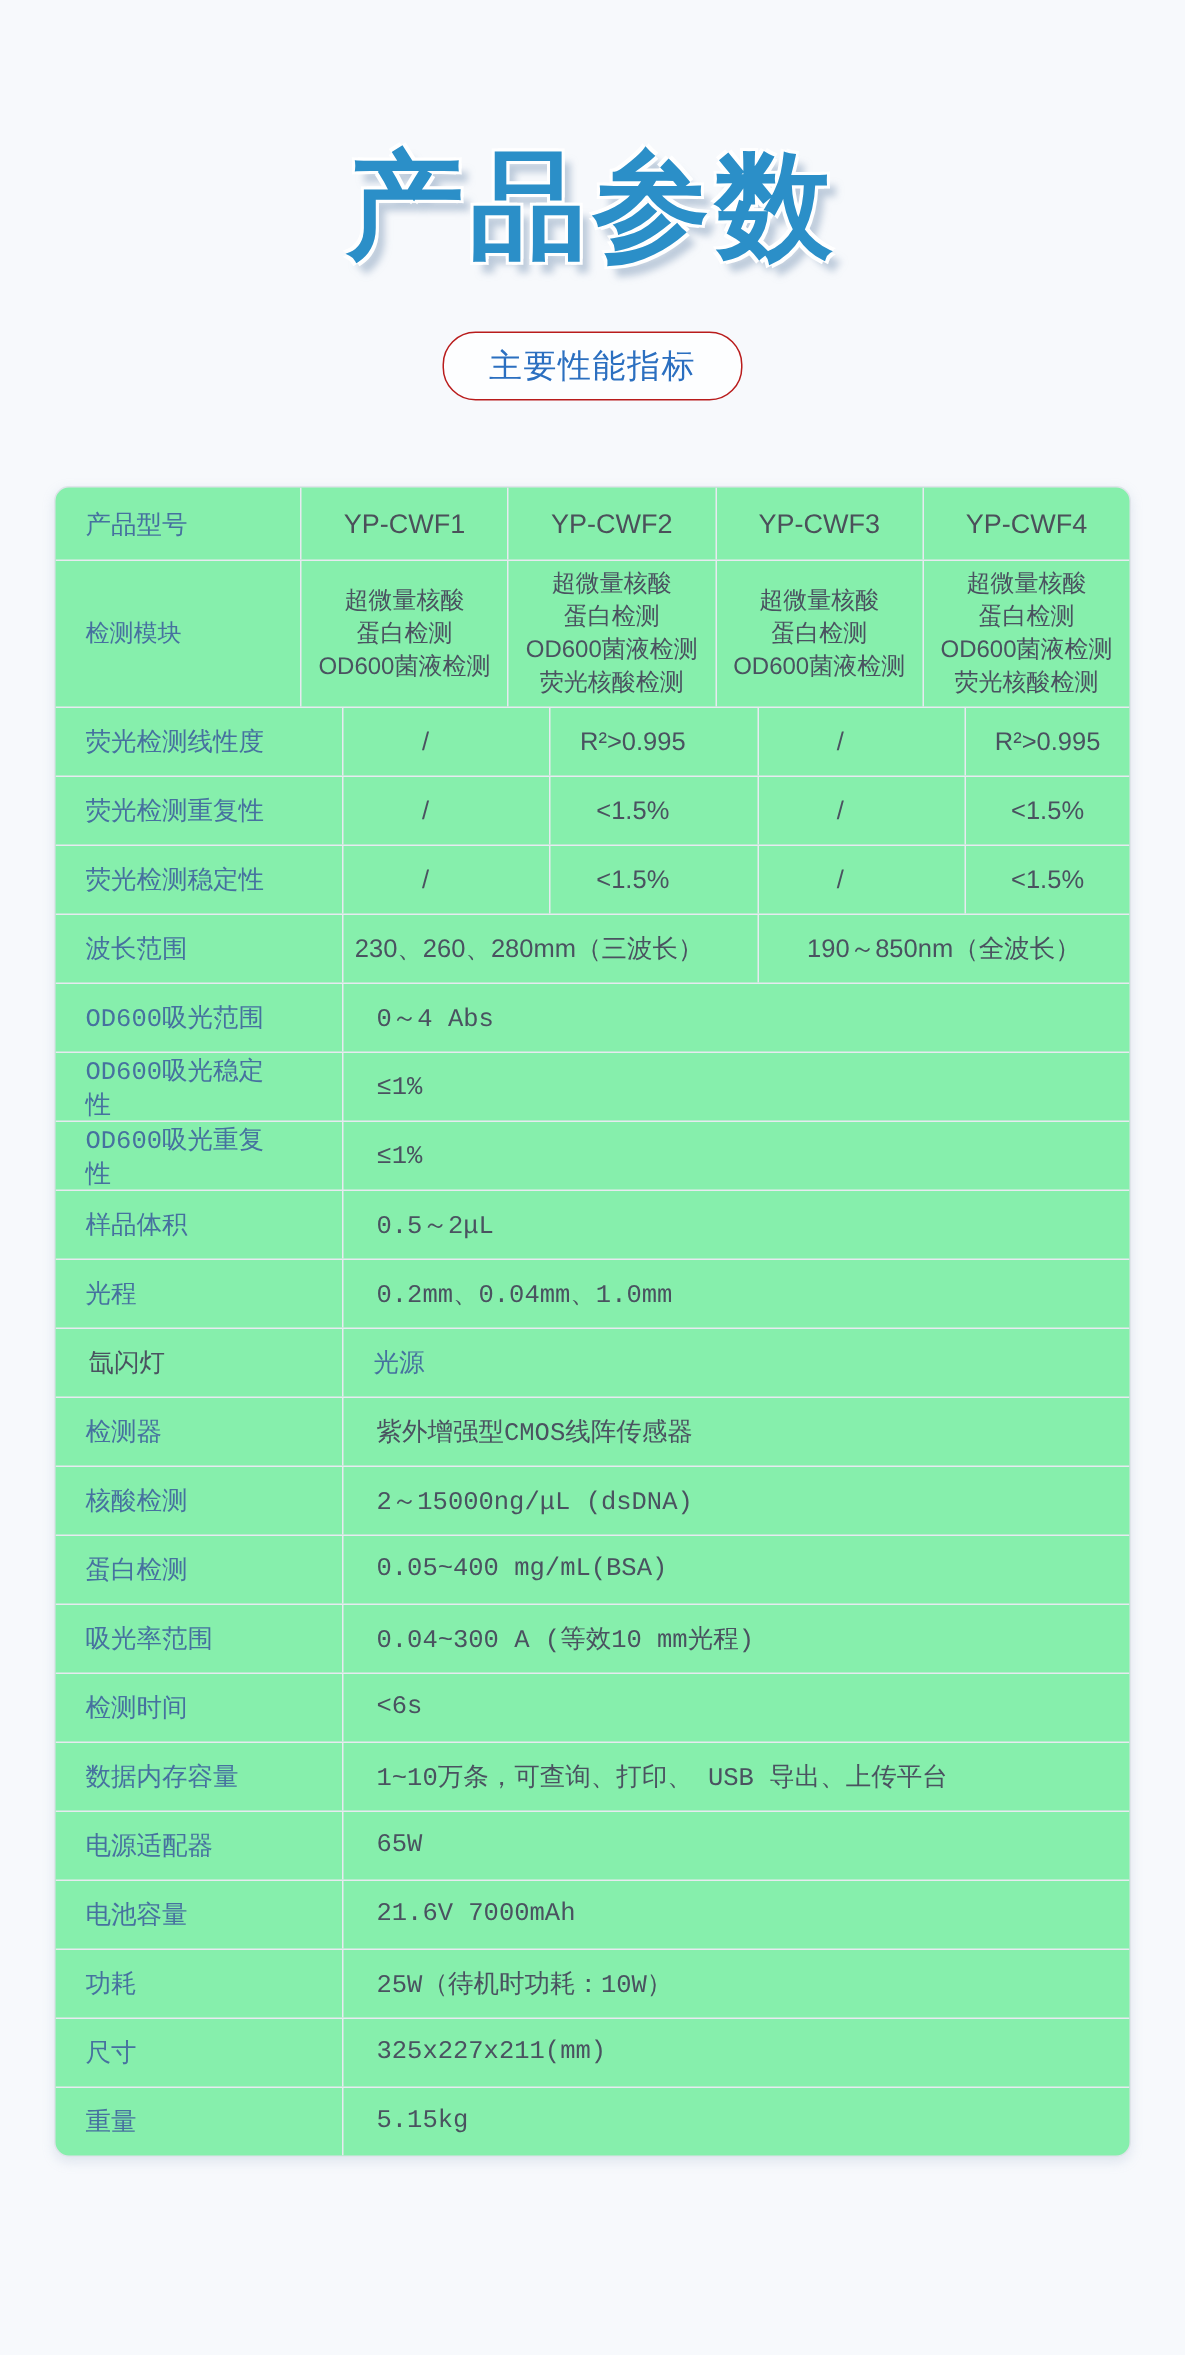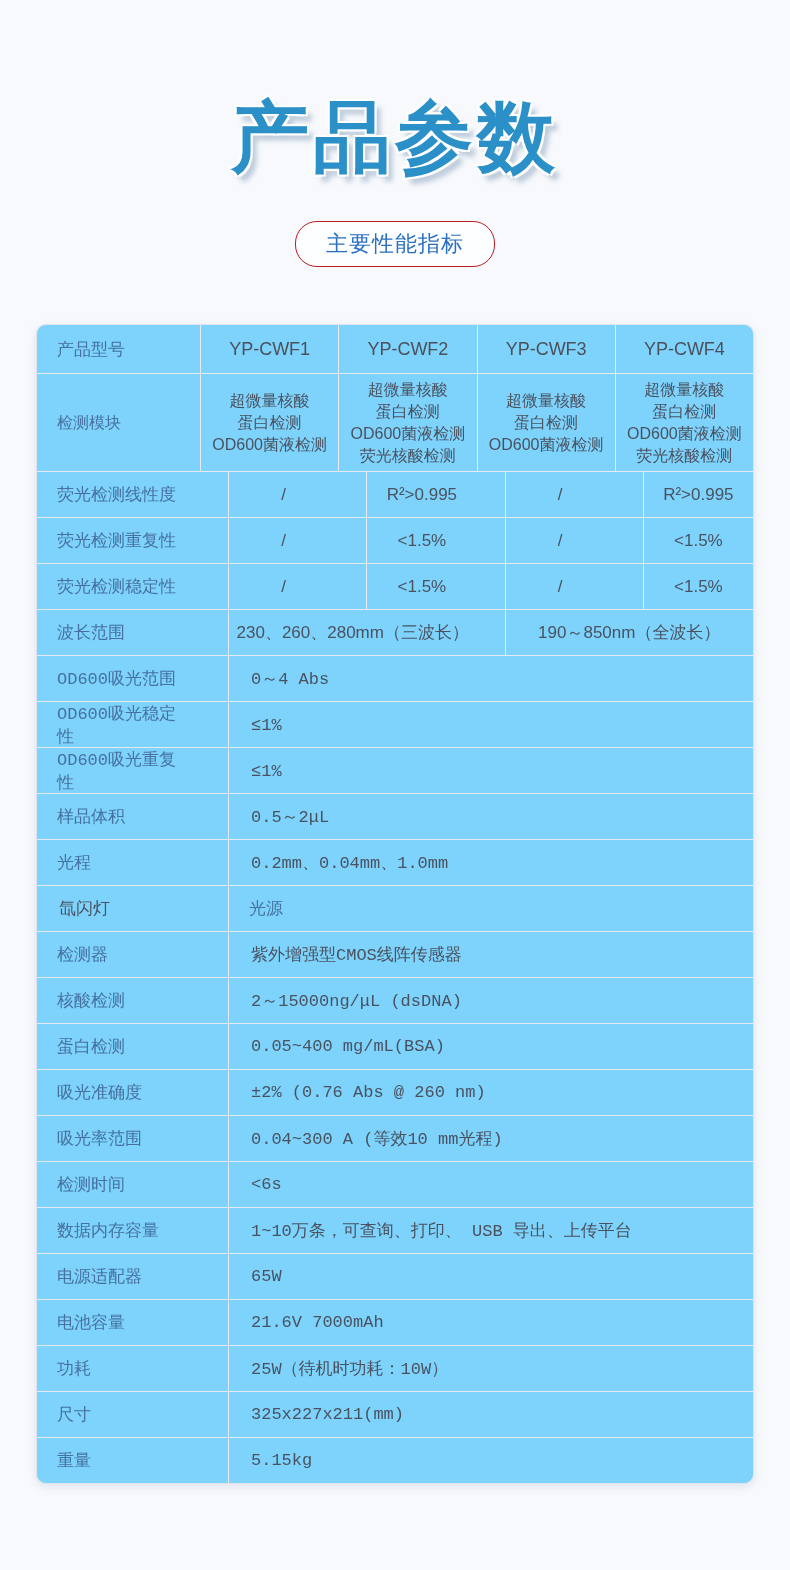--- a/index.html
+++ b/index.html
@@ -29,21 +29,21 @@
     padding:7px 30px;
     border:1px solid #b91c1c;border-radius:22px;
     background:#fdfeff;
     color:#2b6fc0;font-size:22px;letter-spacing:1px;
     white-space:nowrap;
   }
 
   
   .tbl{
     position:absolute;top:324px;left:36px;width:718px;
-    background:#7dd3fc;
+    background:#86efac;
     border:1px solid #e0e4ea;
     border-radius:10px;
     overflow:hidden;
     box-shadow:0 3px 8px rgba(160,178,204,0.28);
     box-sizing:border-box;
   }
   .row{display:grid;border-top:1px solid #e7eaf0;box-sizing:border-box;}
   .row:first-child{border-top:none;}
   .cols5{grid-template-columns:163px 1fr 1fr 1fr 1fr;}
   .cols3{grid-template-columns:163px 1fr 1fr;}
@@ -168,24 +168,20 @@
     </div>
     <div class="row cols2 h46">
       <div class="cell lbl">核酸检测</div>
       <div class="cell lval">2～15000ng/μL (dsDNA)</div>
     </div>
     <div class="row cols2 h46">
       <div class="cell lbl">蛋白检测</div>
       <div class="cell lval">0.05~400 mg/mL(BSA)</div>
     </div>
     <div class="row cols2 h46">
-      <div class="cell lbl">吸光准确度</div>
-      <div class="cell lval">±2% (0.76 Abs @ 260 nm)</div>
-    </div>
-    <div class="row cols2 h46">
       <div class="cell lbl">吸光率范围</div>
       <div class="cell lval">0.04~300 A (等效10 mm光程)</div>
     </div>
     <div class="row cols2 h46">
       <div class="cell lbl">检测时间</div>
       <div class="cell lval">&lt;6s</div>
     </div>
     <div class="row cols2 h46">
       <div class="cell lbl">数据内存容量</div>
       <div class="cell lval">1~10万条，可查询、打印、 USB 导出、上传平台</div>

